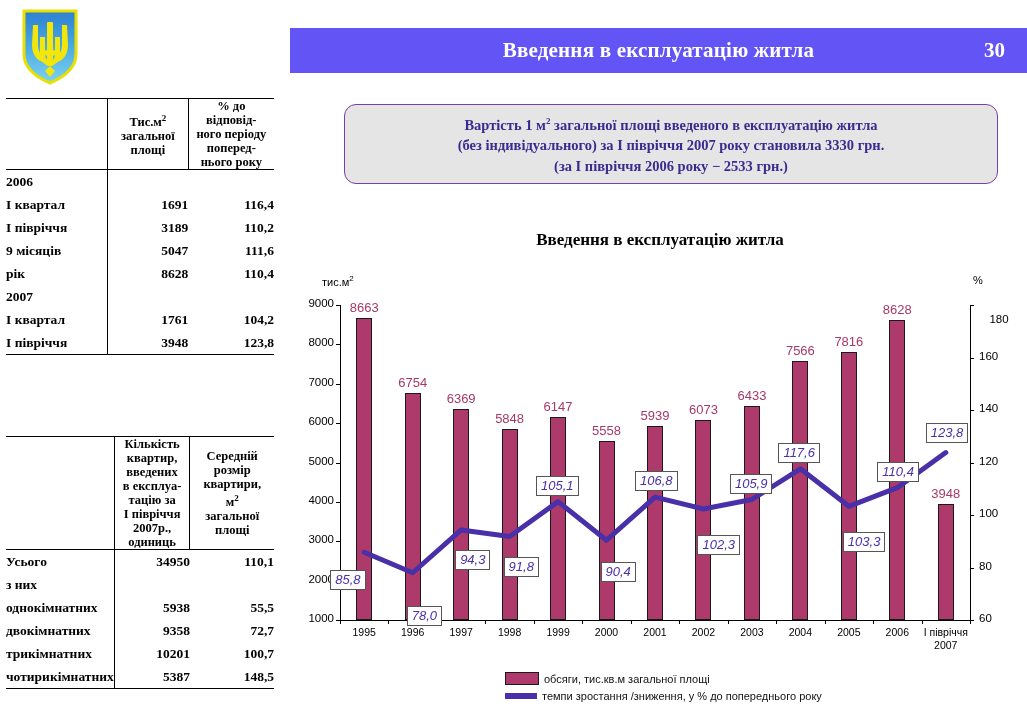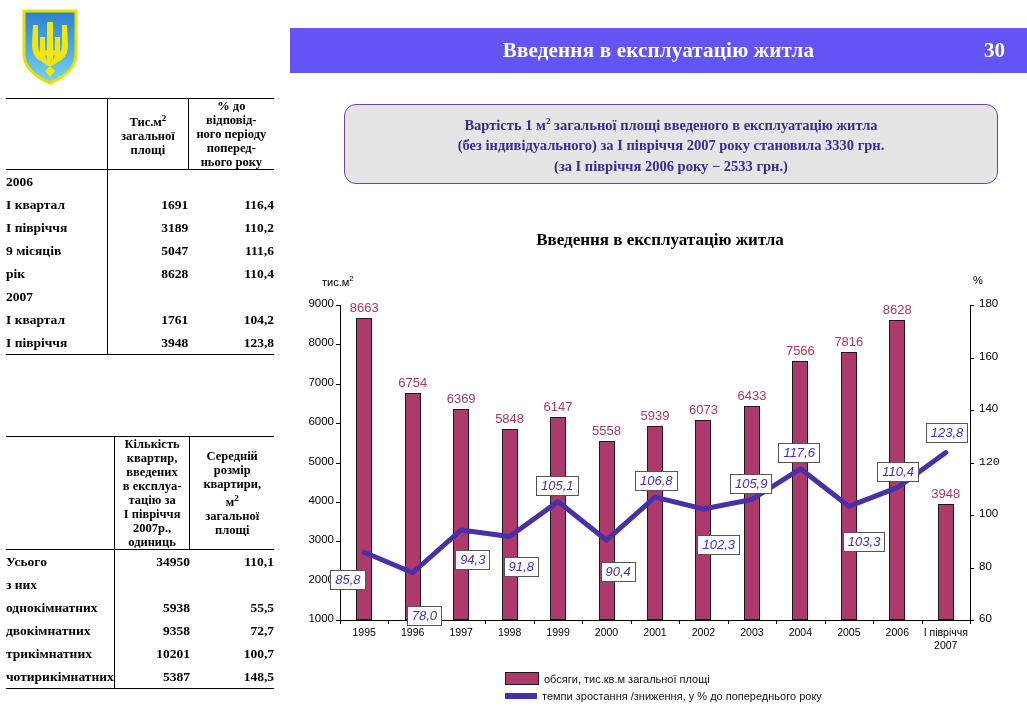--- a/index.html
+++ b/index.html
@@ -263,27 +263,27 @@
     <div class="tick-label" style="left:-6px;top:192.5px;width:40px;">5000</div>
     <div style="position:absolute;left:36px;top:200.5px;width:4px;height:1px;background:#000;"></div>
     <div class="tick-label" style="left:-6px;top:231.875px;width:40px;">4000</div>
     <div style="position:absolute;left:36px;top:239.875px;width:4px;height:1px;background:#000;"></div>
     <div class="tick-label" style="left:-6px;top:271.25px;width:40px;">3000</div>
     <div style="position:absolute;left:36px;top:279.25px;width:4px;height:1px;background:#000;"></div>
     <div class="tick-label" style="left:-6px;top:310.625px;width:40px;">2000</div>
     <div style="position:absolute;left:36px;top:318.625px;width:4px;height:1px;background:#000;"></div>
     <div class="tick-label" style="left:-6px;top:350px;width:40px;">1000</div>
     <div style="position:absolute;left:36px;top:358px;width:4px;height:1px;background:#000;"></div>
-    <div class="tick-label-r" style="left:679px;top:35px;width:40px;">180</div>
+    <div class="tick-label-r" style="left:679px;top:51px;width:40px;text-align:center;">180</div>
     <div style="position:absolute;left:670px;top:43px;width:4px;height:1px;background:#000;"></div>
     <div class="tick-label-r" style="left:679px;top:87.5px;width:40px;">160</div>
     <div style="position:absolute;left:670px;top:95.5px;width:4px;height:1px;background:#000;"></div>
     <div class="tick-label-r" style="left:679px;top:140px;width:40px;">140</div>
     <div style="position:absolute;left:670px;top:148px;width:4px;height:1px;background:#000;"></div>
-    <div class="tick-label-r" style="left:679px;top:192.5px;width:40px;font-family:Liberation Mono, monospace;">120</div>
+    <div class="tick-label-r" style="left:679px;top:192.5px;width:40px;">120</div>
     <div style="position:absolute;left:670px;top:200.5px;width:4px;height:1px;background:#000;"></div>
     <div class="tick-label-r" style="left:679px;top:245px;width:40px;">100</div>
     <div style="position:absolute;left:670px;top:253px;width:4px;height:1px;background:#000;"></div>
     <div class="tick-label-r" style="left:679px;top:297.5px;width:40px;">80</div>
     <div style="position:absolute;left:670px;top:305.5px;width:4px;height:1px;background:#000;"></div>
     <div class="tick-label-r" style="left:679px;top:350px;width:40px;">60</div>
     <div style="position:absolute;left:670px;top:358px;width:4px;height:1px;background:#000;"></div>
     <div style="position:absolute;left:40px;top:43px;width:1.4px;height:315px;background:#000;"></div>
     <div style="position:absolute;left:670px;top:43px;width:1.4px;height:315px;background:#000;"></div>
     <div style="position:absolute;left:40px;top:358px;width:631px;height:1.4px;background:#000;"></div>

